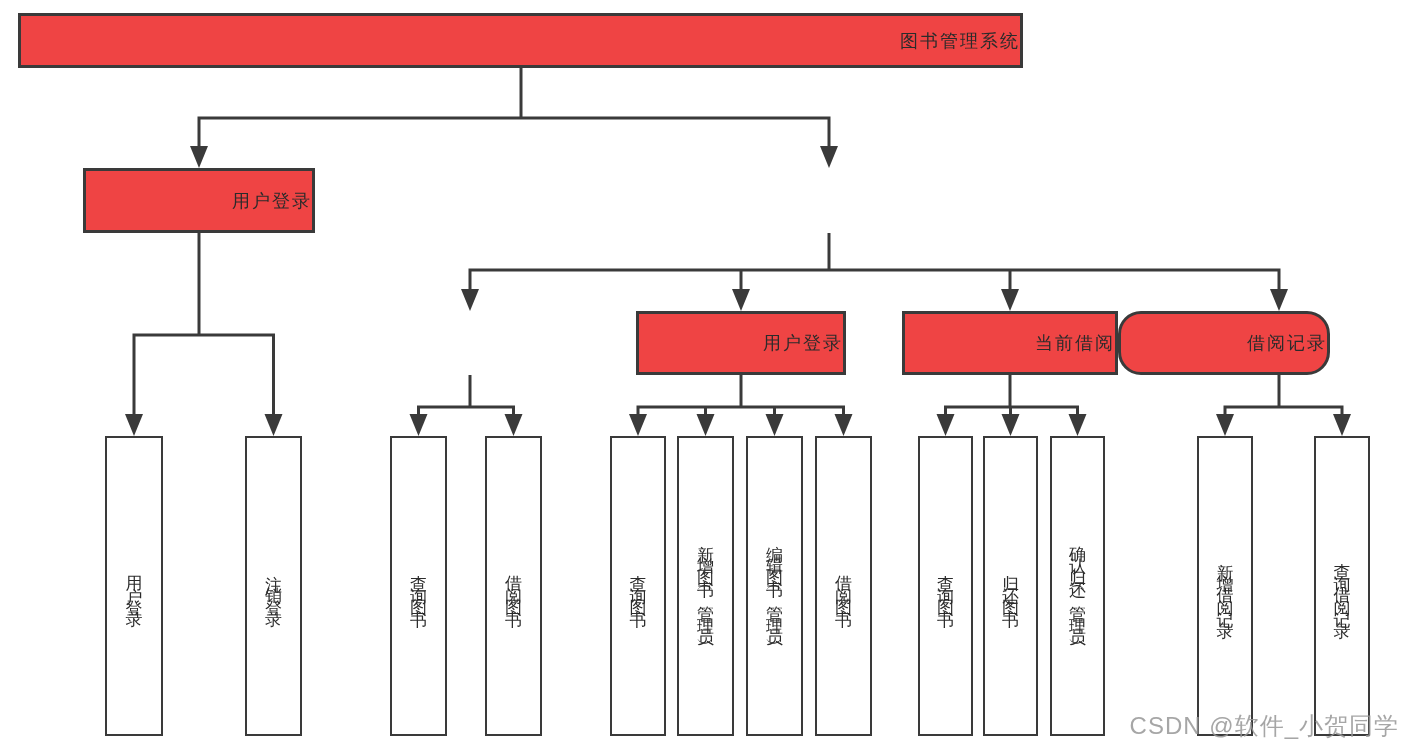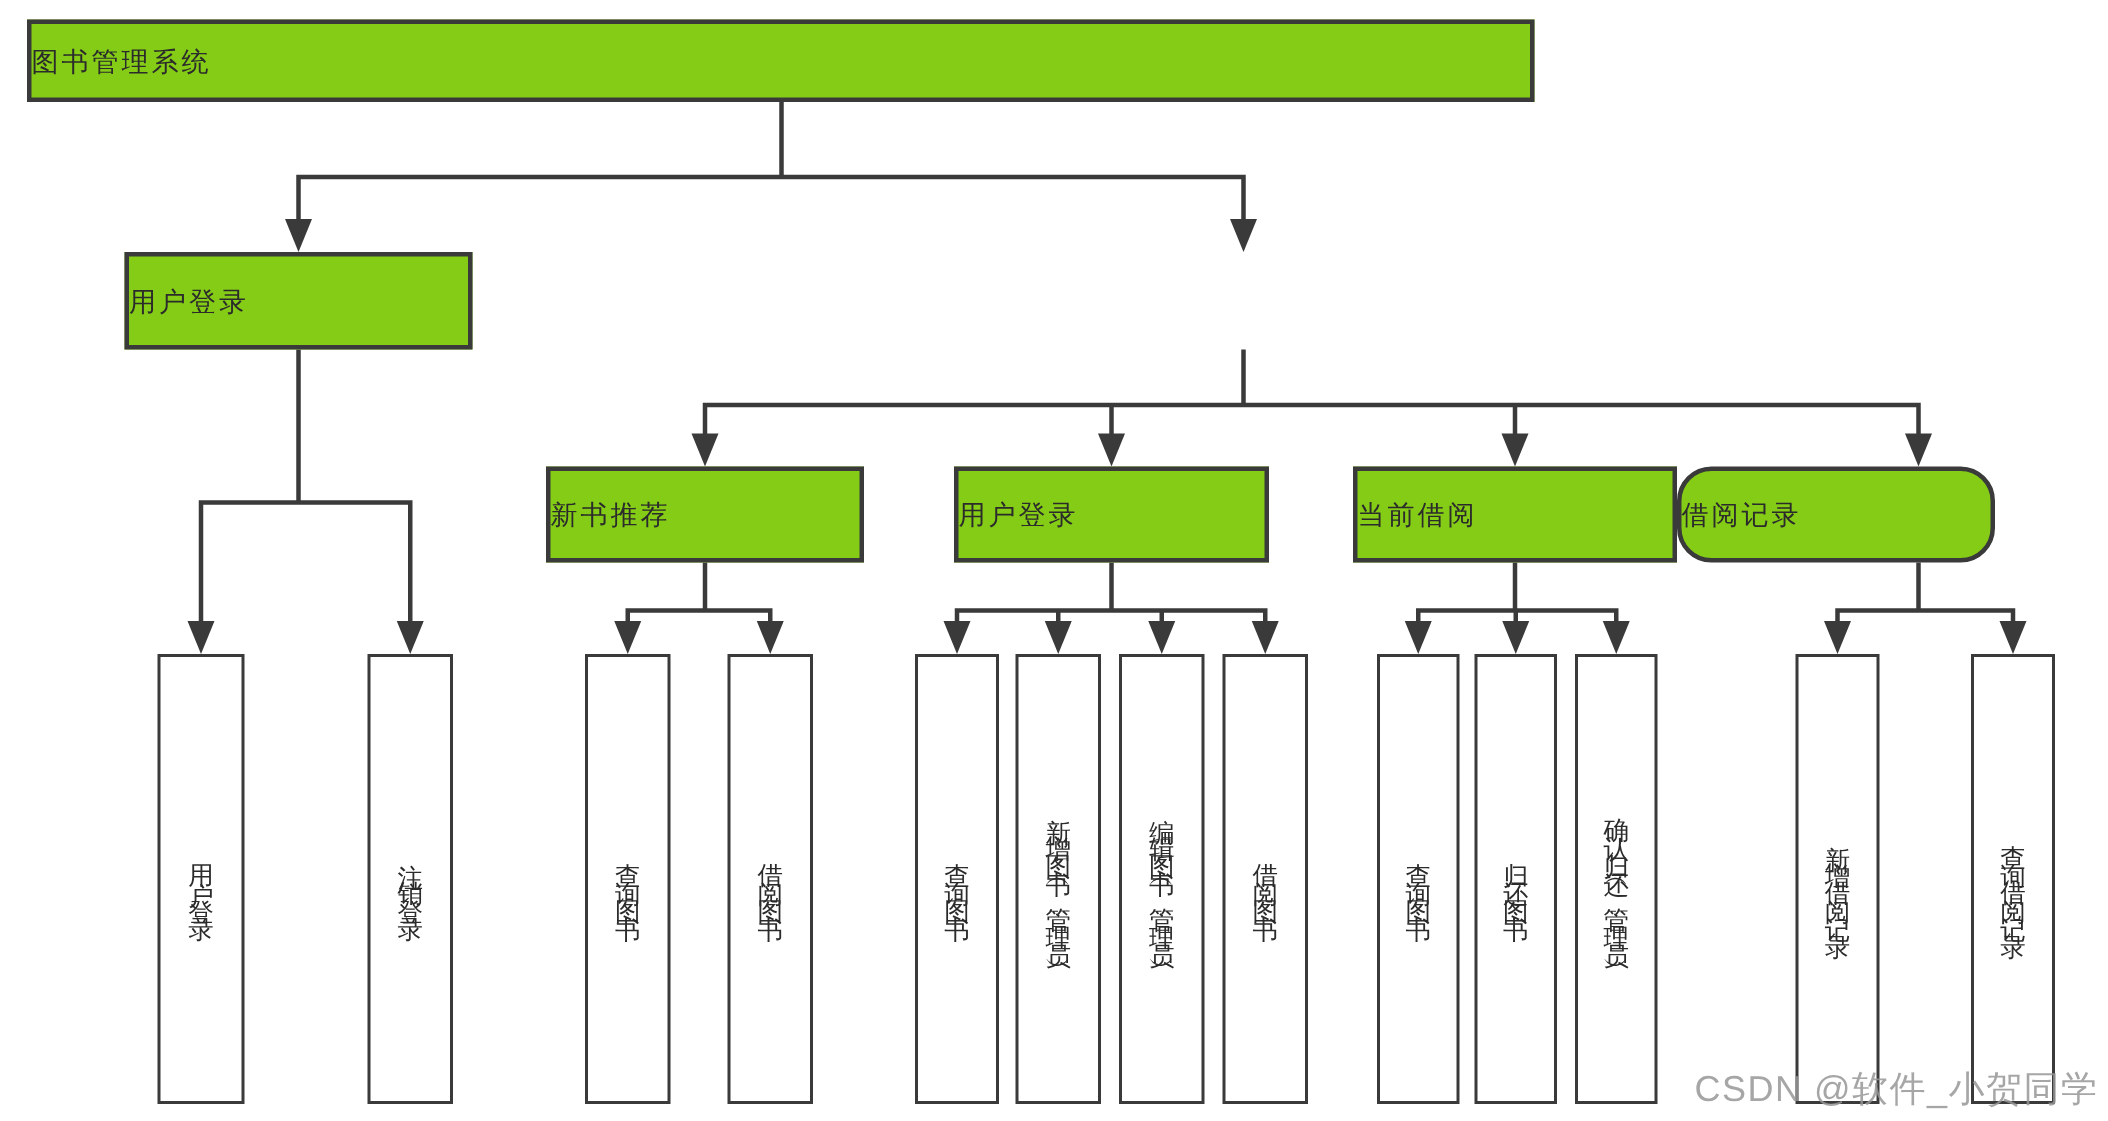--- a/index.html
+++ b/index.html
@@ -17,25 +17,25 @@
   }
   svg.wires {
     position: absolute;
     left: 0;
     top: 0;
     z-index: 1;
   }
   .node {
     position: absolute;
     box-sizing: border-box;
-    background: #84cc16;
+    background: #ef4444;
     border: 3px solid #3a3a3a;
     display: flex;
     align-items: center;
-    justify-content: flex-start;
+    justify-content: flex-end;
     z-index: 2;
   }
   .node span {
     font-size: 18px;
     color: #2b2b2b;
     letter-spacing: 2px;
     white-space: nowrap;
   }
   .leaf {
     position: absolute;
@@ -153,23 +153,20 @@
   </svg>
 
   <div class="node" id="root">
     <span>图书管理系统</span>
   </div>
 
   <div class="node" id="l2-user">
     <span>用户登录</span>
   </div>
 
-  <div class="node" id="l3-new">
-    <span>新书推荐</span>
-  </div>
   <div class="node" id="l3-borrow">
     <span>用户登录</span>
   </div>
   <div class="node" id="l3-current">
     <span>当前借阅</span>
   </div>
   <div class="node" id="l3-records">
     <span>借阅记录</span>
   </div>
 

